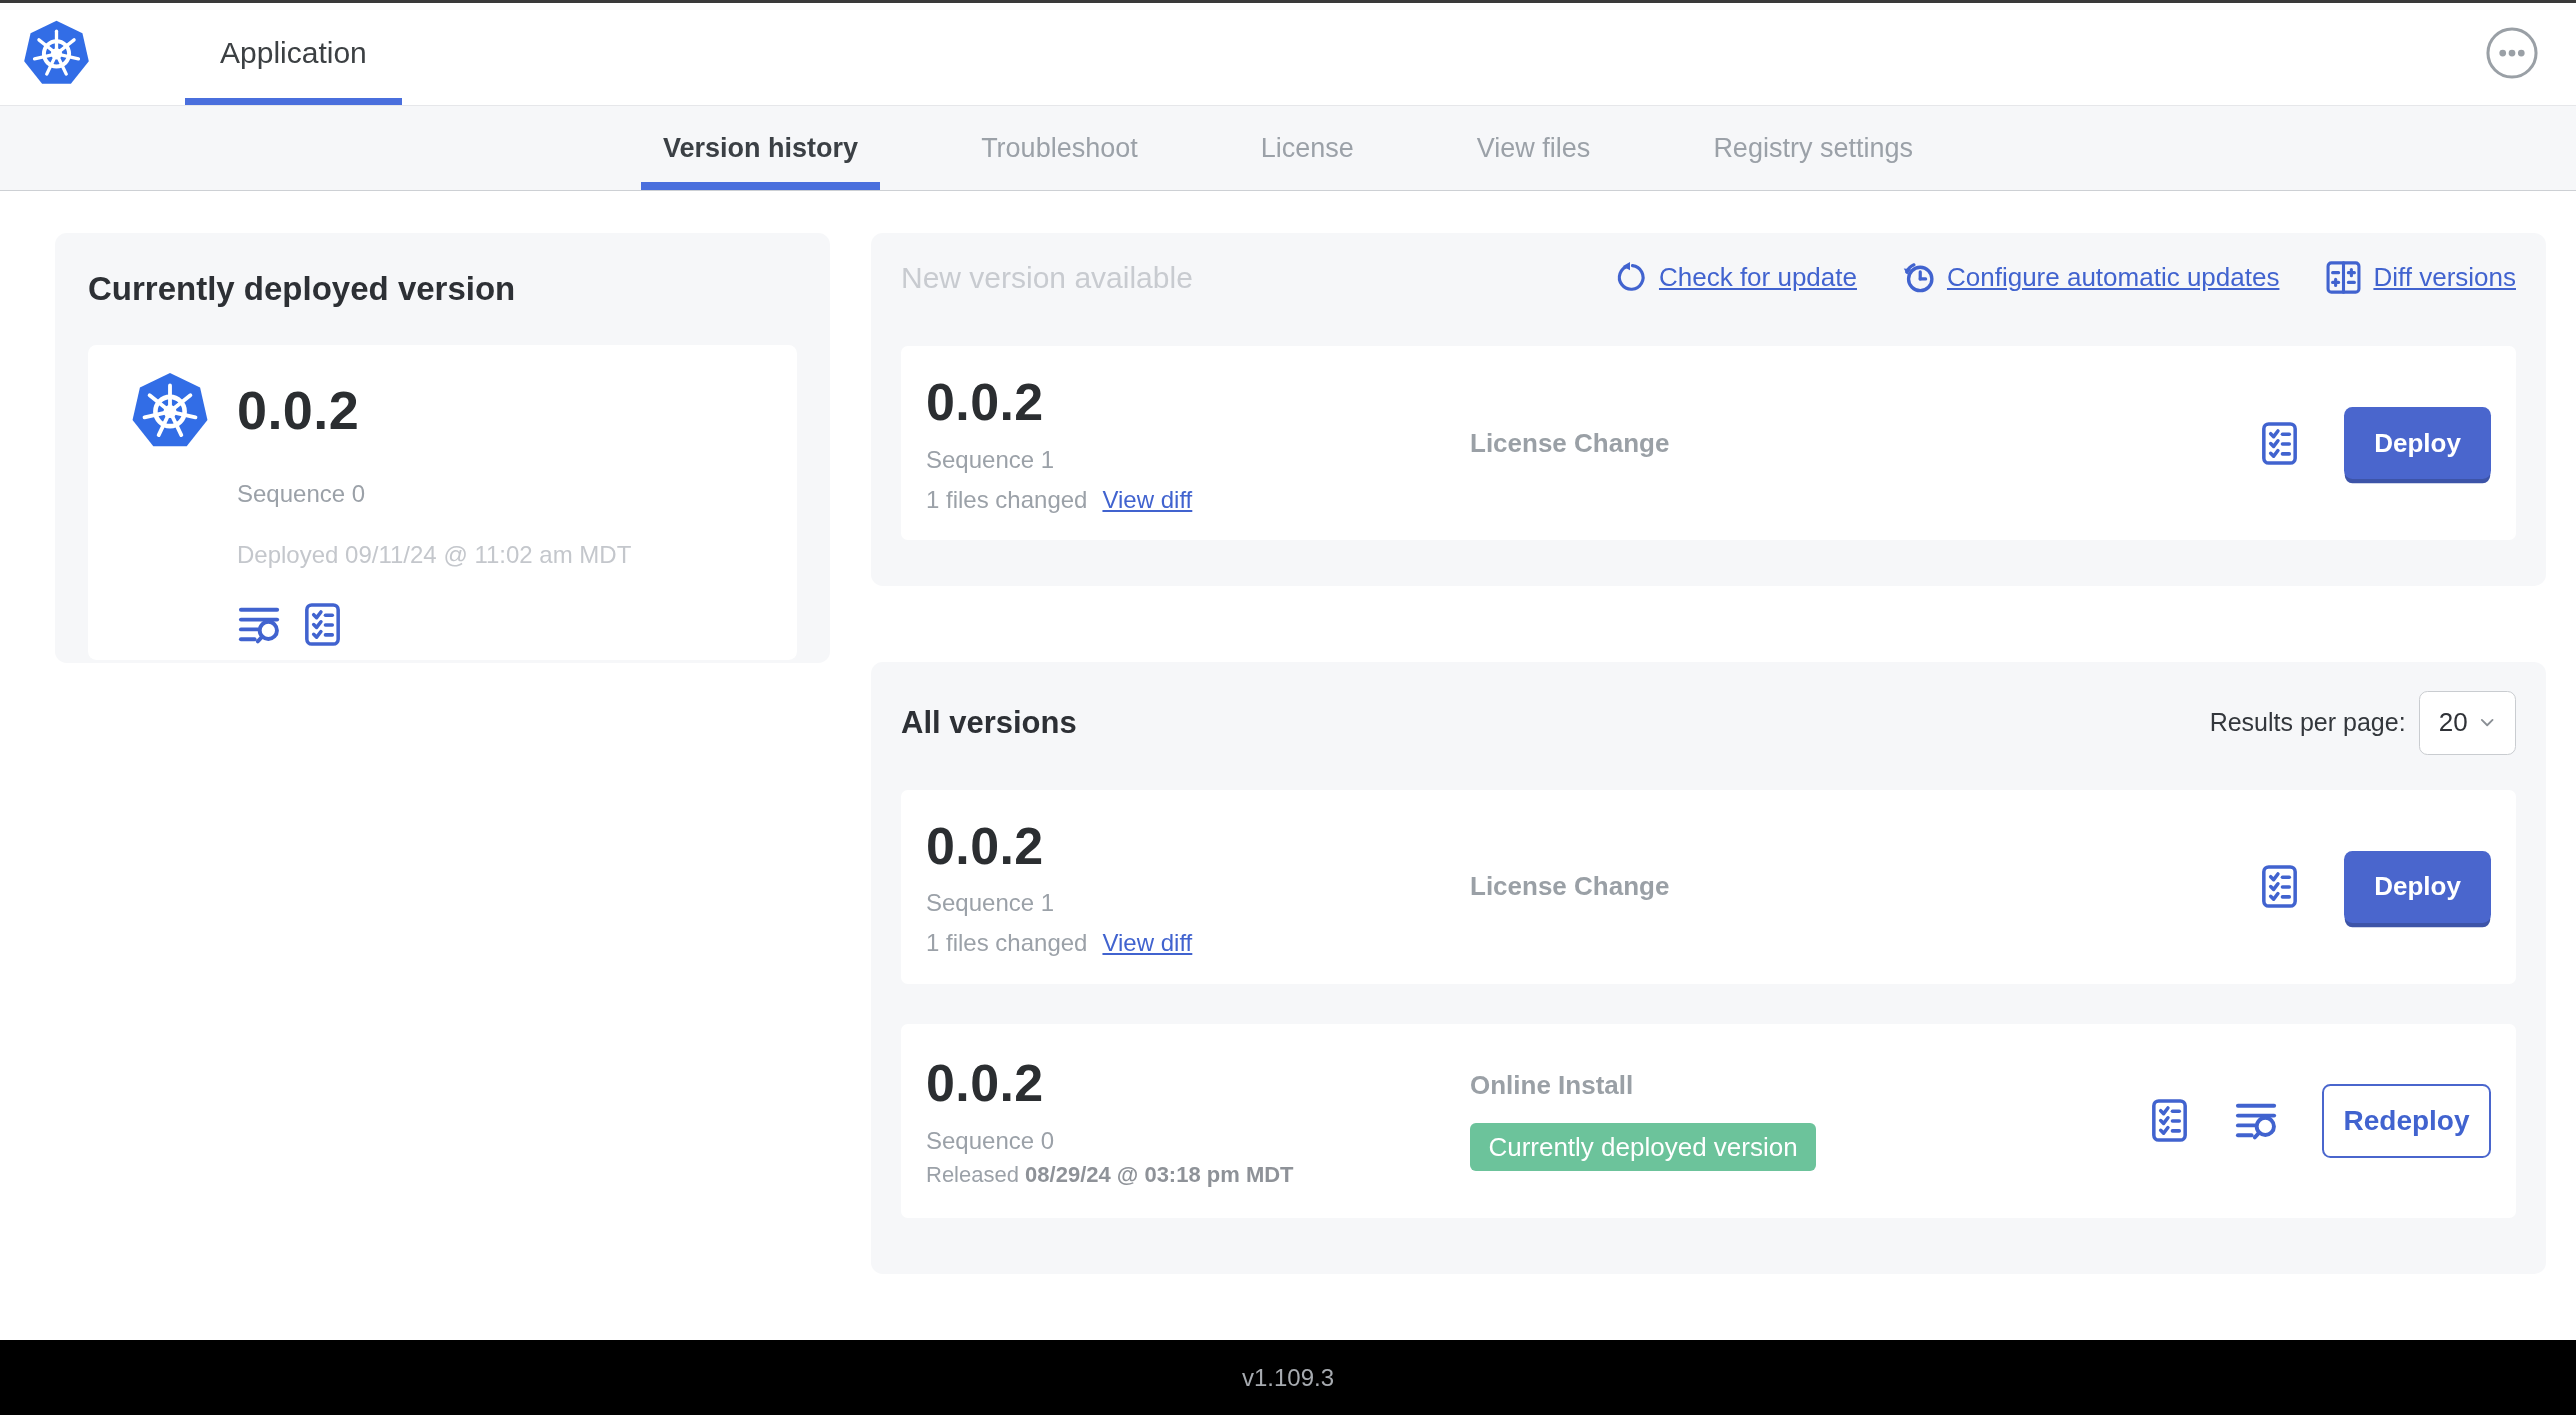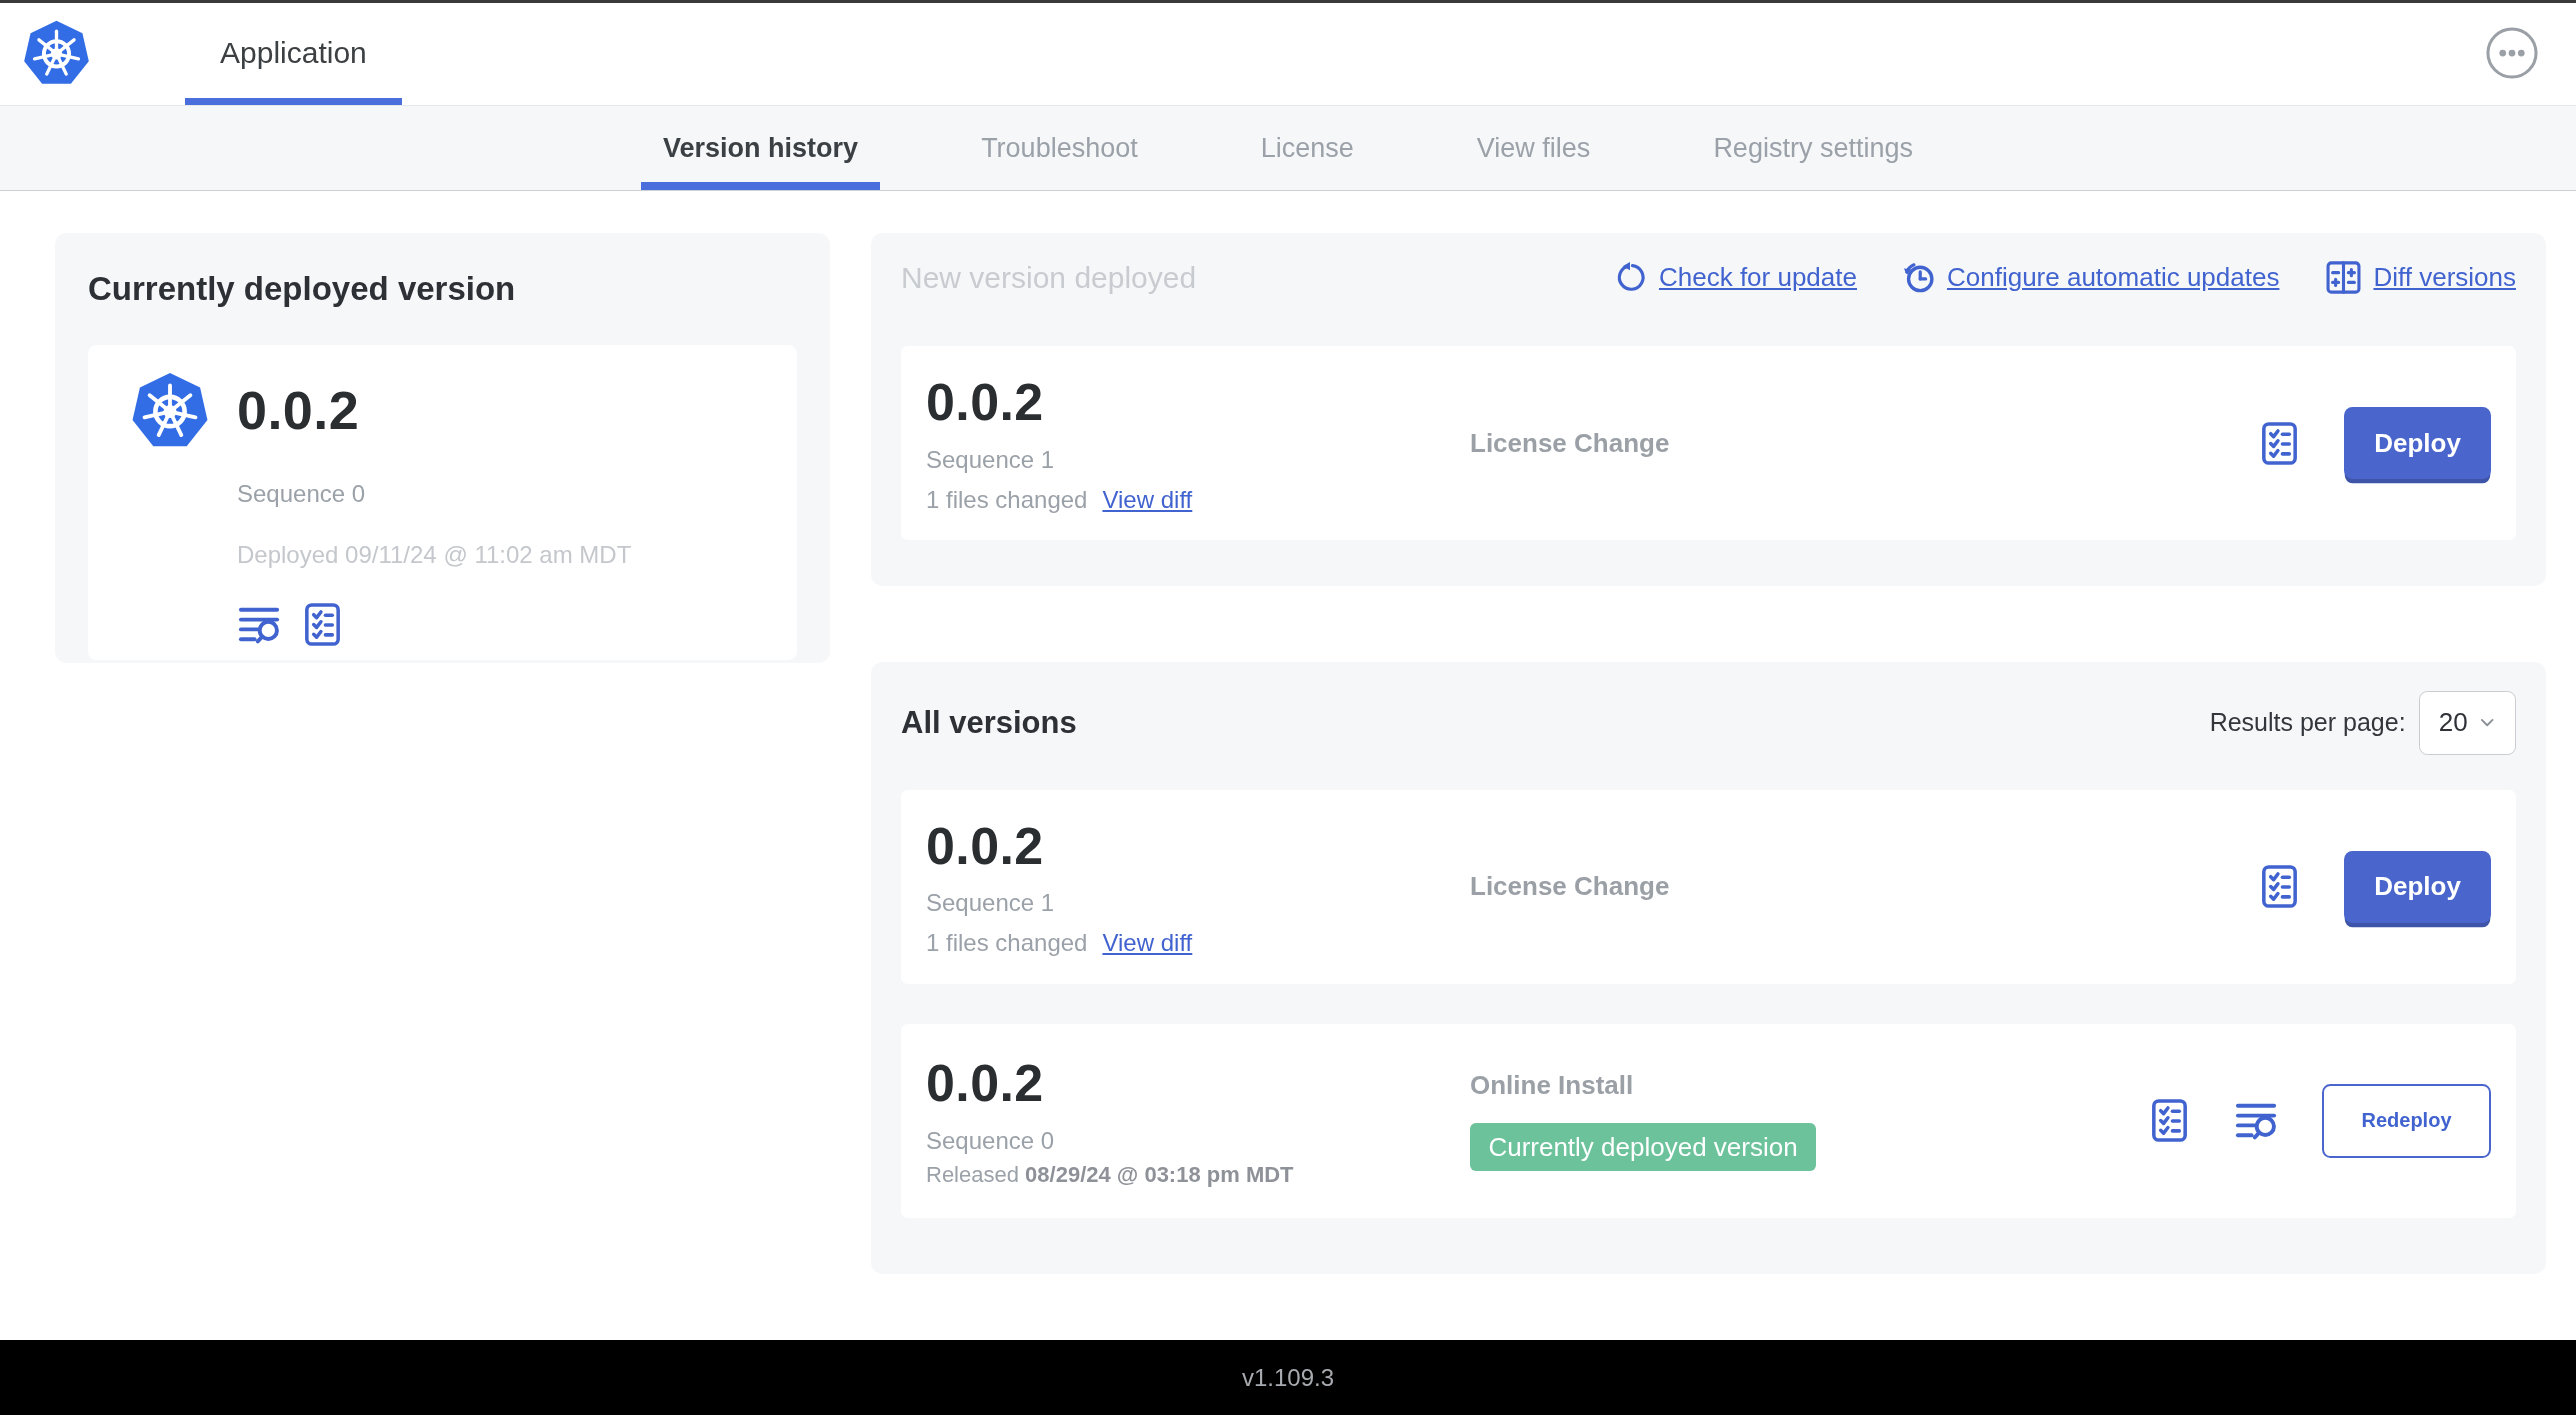--- a/index.html
+++ b/index.html
@@ -98,21 +98,21 @@
   }
   .vr-actions { display:flex; align-items:center; gap:41px; }
   .icon-btn { width:47px; height:47px; cursor:pointer; display:block; }
   .btn-primary {
     width:147px; height:72px; background:#4a66cd; border:none; border-radius:8.4px;
     color:#fff; font-size:26px; font-weight:700; font-family:"Liberation Sans",sans-serif;
     box-shadow:0 5px 0 -0.8px #3d54a8; cursor:pointer;
   }
   .btn-outline {
     width:169px; height:74px; background:#fff; border:2.5px solid #4a66cd; border-radius:8.4px;
-    color:#4163cf; font-size:20px; font-weight:700; font-family:"Liberation Sans",sans-serif;
+    color:#4163cf; font-size:28px; font-weight:700; font-family:"Liberation Sans",sans-serif;
     cursor:pointer;
   }
   .row-gap { height:40px; }
 
   
   .app-footer {
     position:absolute; bottom:0; left:0; width:100%; height:75px;
     background:#000000; display:flex; align-items:center; justify-content:center;
   }
   .footer-version { font-size:24px; color:#a7abb0; }
@@ -220,21 +220,21 @@
         </svg>
       <svg class="icon-btn" viewBox="0 0 24 24">
           <use href="#checklist-glyph"></use>
         </svg>
     </div>
   </div>
 </section>
 
 <section class="gray-card newversion-card">
   <div class="nv-header">
-    <span class="nv-title">New version deployed</span>
+    <span class="nv-title">New version available</span>
     <div class="nv-links">
       <div class="nv-link">
         <svg width="33" height="33" viewBox="0 0 24 24">
             <use href="#refresh-glyph"></use>
           </svg>
         <span class="nv-link-label">Check for update</span>
       </div>
       <div class="nv-link">
         <svg width="35" height="35" viewBox="0 0 24 24">
             <use href="#clock-refresh-glyph"></use>

